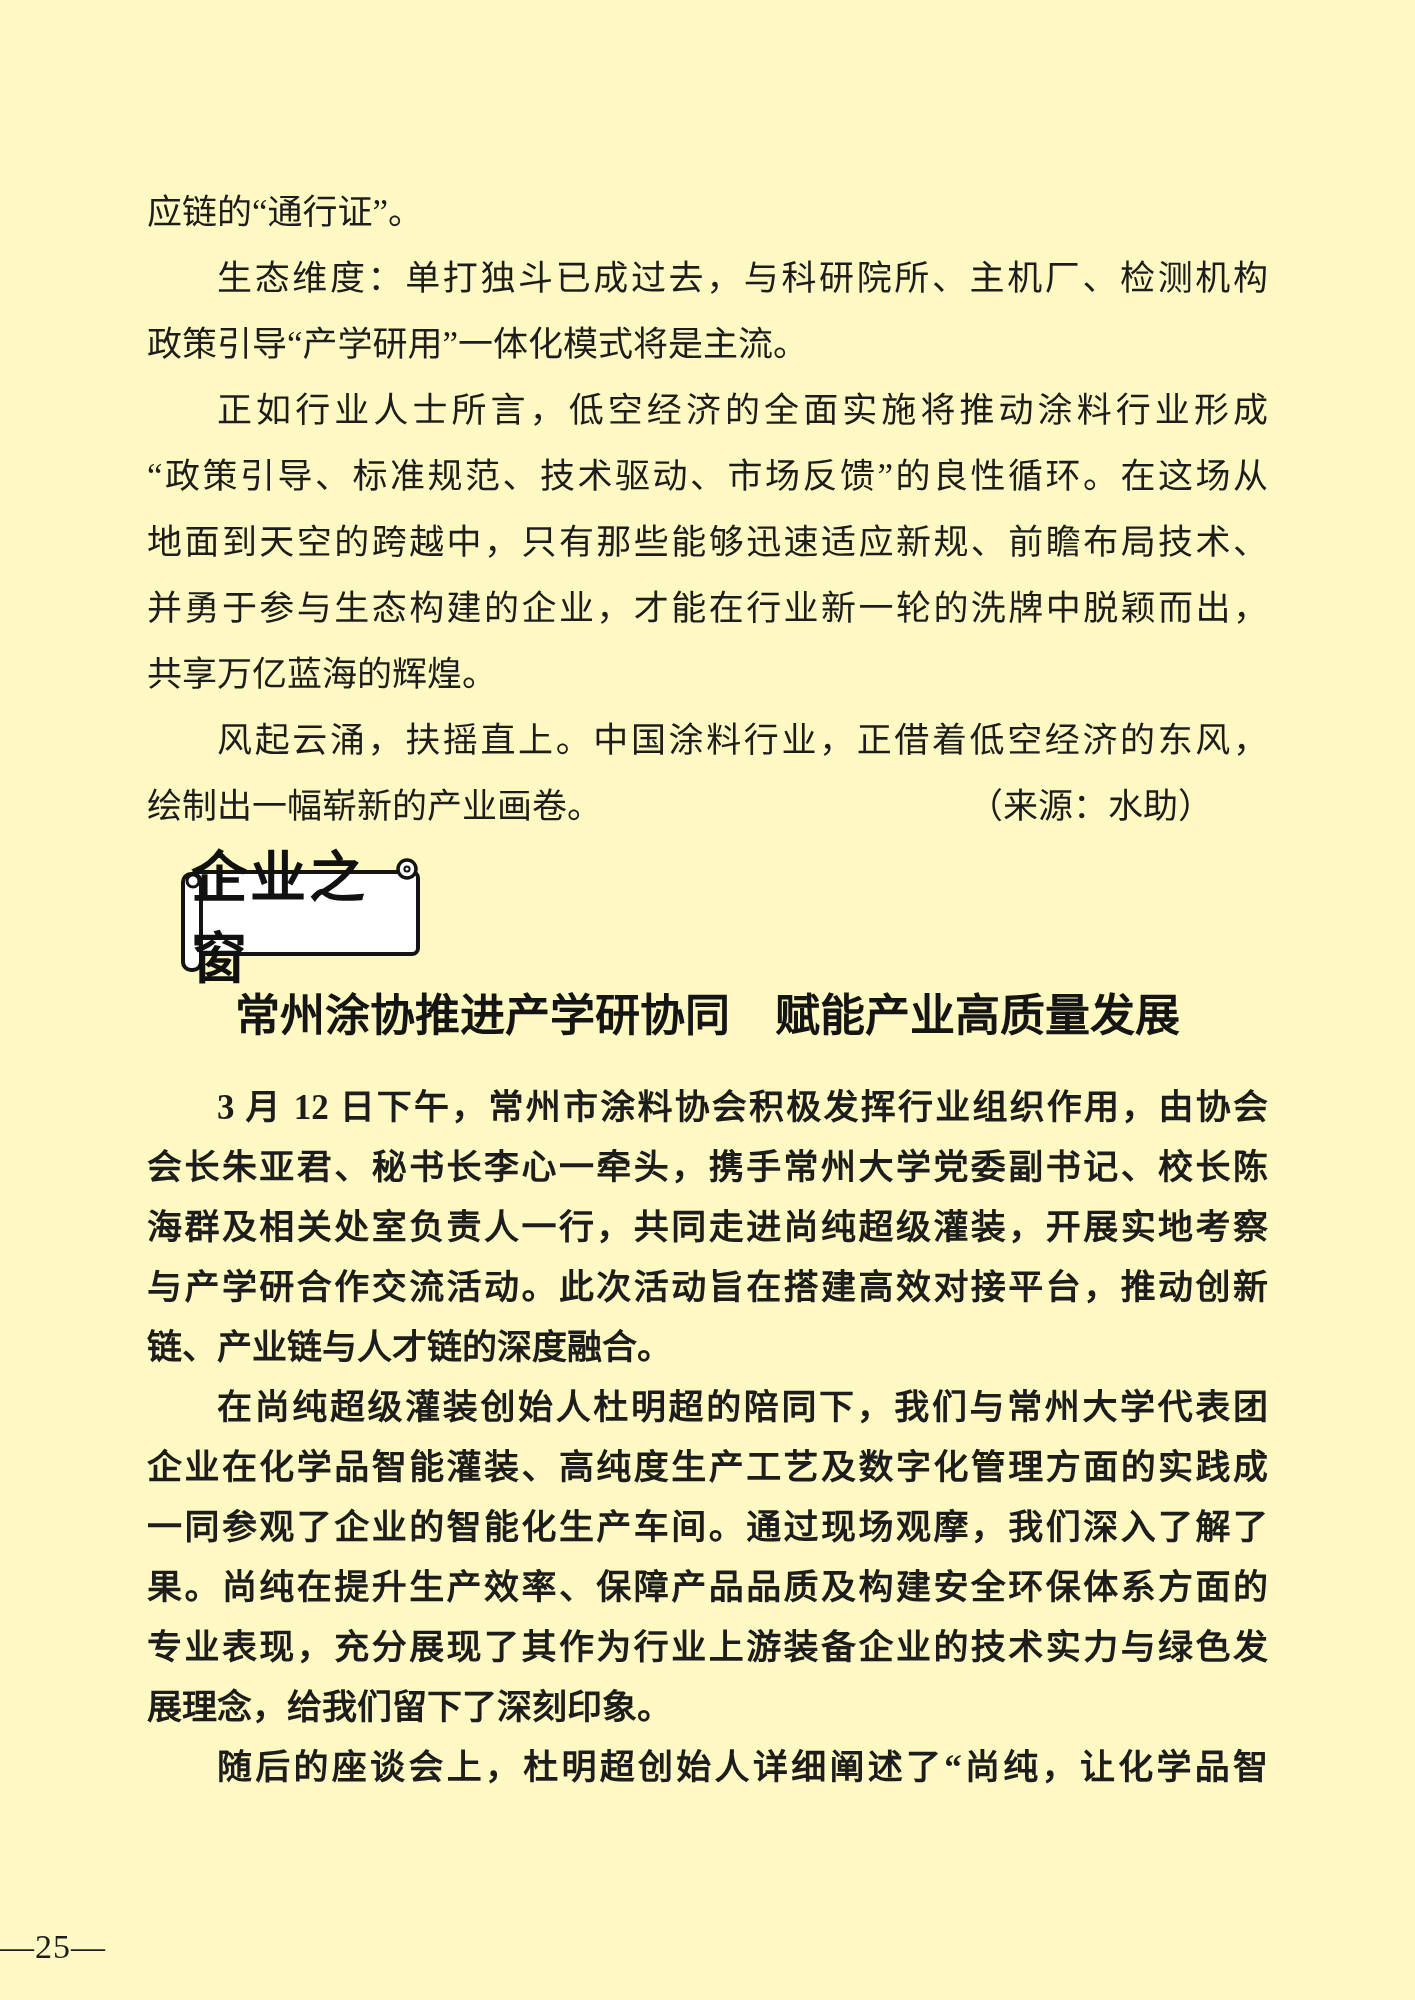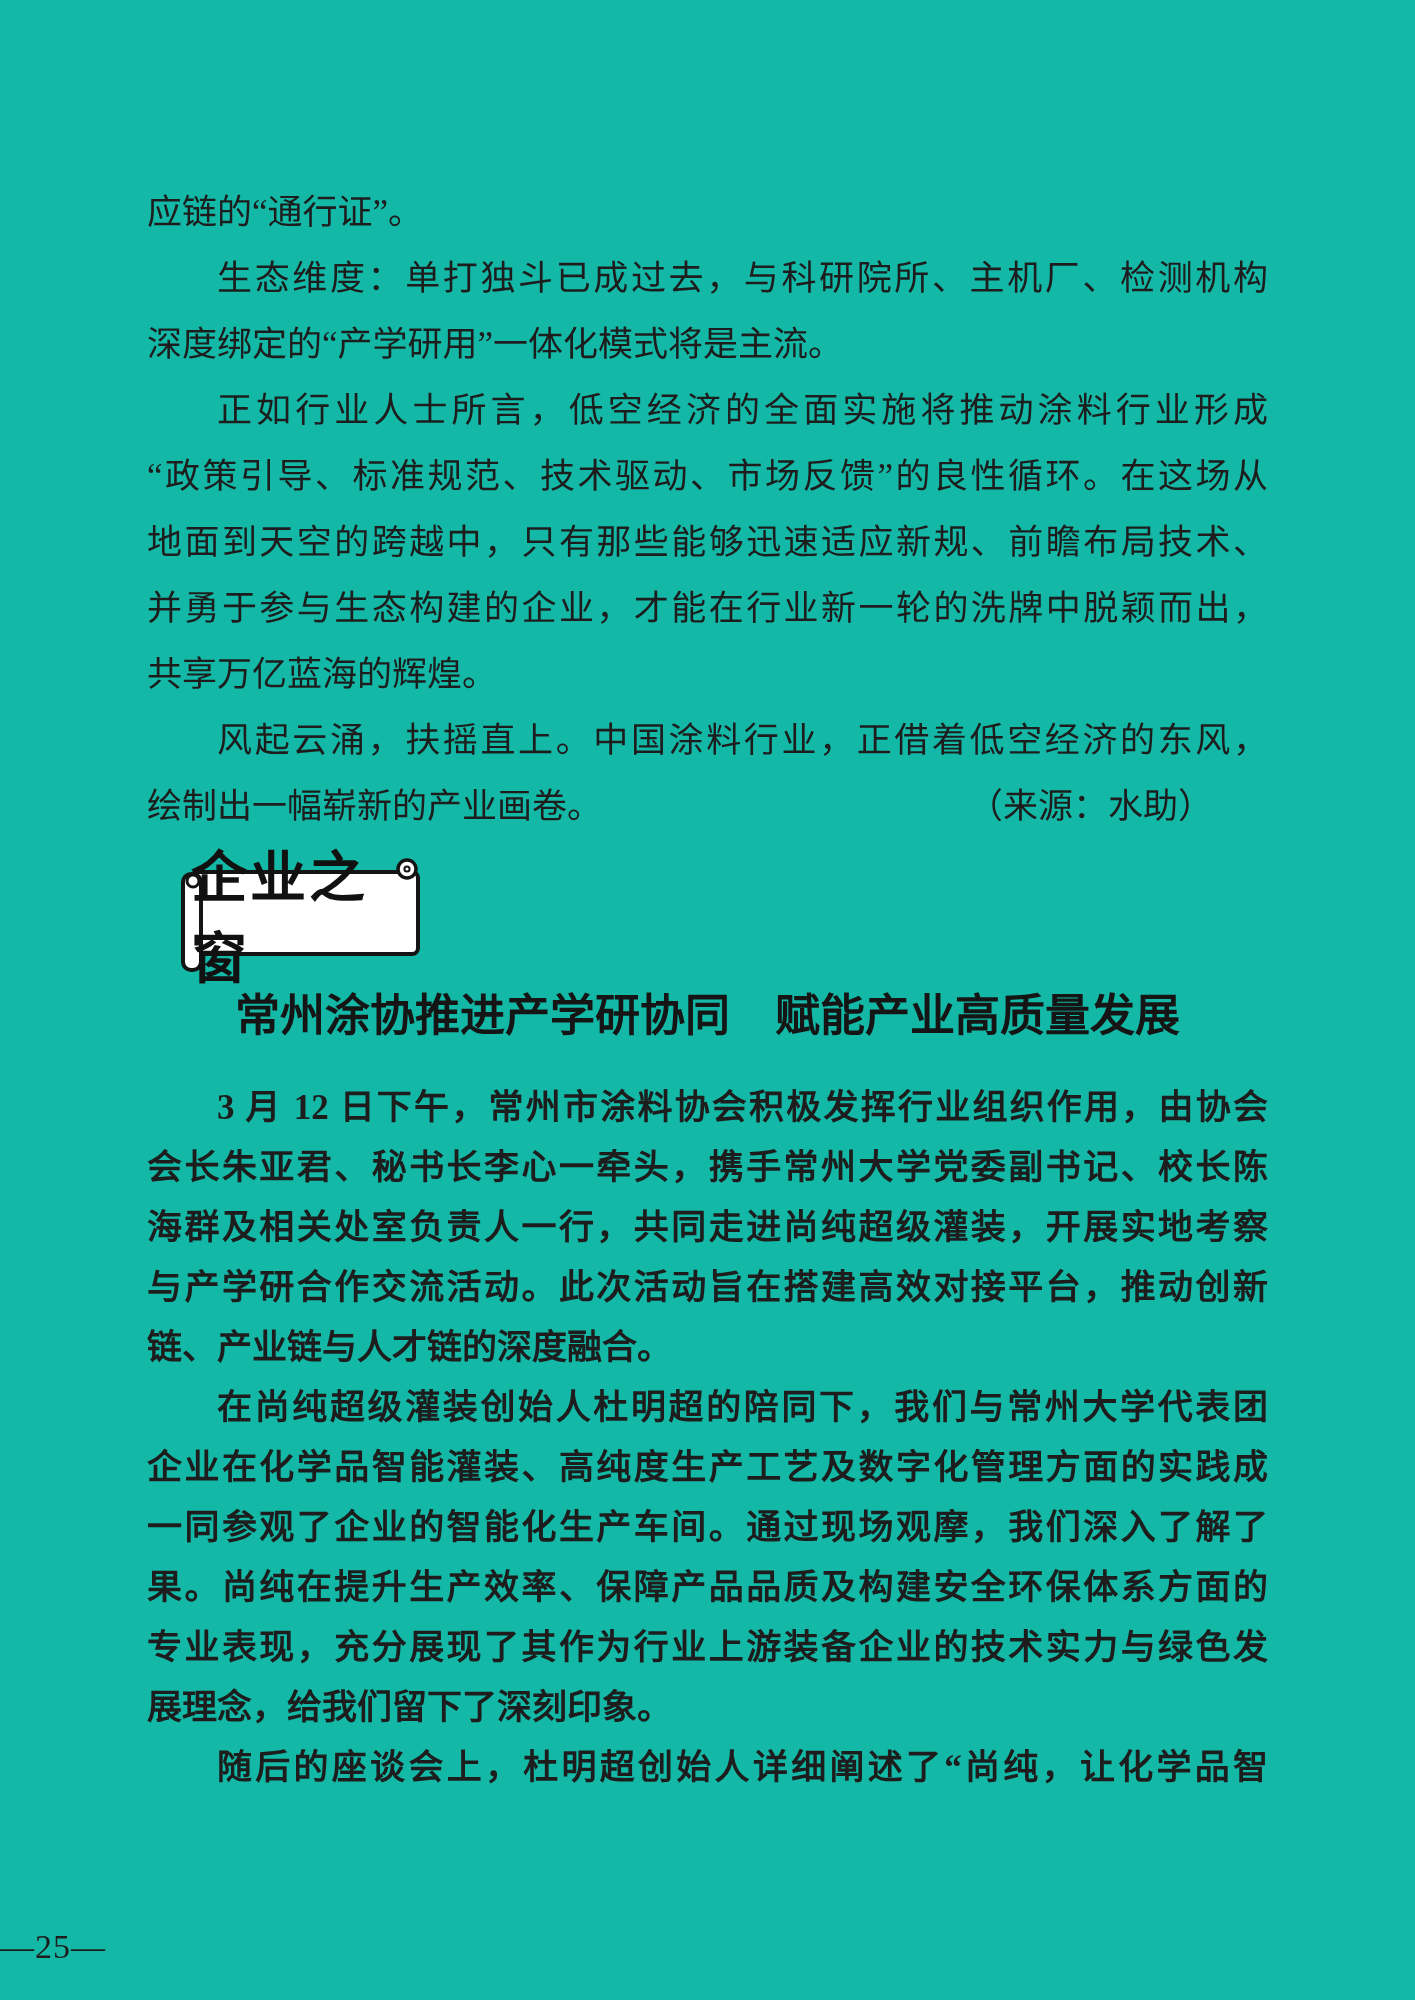--- a/index.html
+++ b/index.html
@@ -3,21 +3,21 @@
 <meta charset="utf-8">
 <style>
   html, body {
     margin: 0; padding: 0;
     background: #ffffff;
     font-family: "Liberation Serif", "DejaVu Serif", serif;
   }
   .page {
     position: relative;
     width: 1415px; height: 2000px;
-    background: #14b8a6;
+    background: #fef9c3;
     color: #1d1d1d;
     overflow: hidden;
   }
   .article {
     position: absolute;
     left: 147px;
     width: 1121px;
     font-size: 35px;
   }
   #article1 { top: 180px; }
@@ -71,21 +71,21 @@
 <body>
 
 <div class="page">
 
   <section class="article" id="article1">
     <div class="para">
       <div class="line">应链的“通行证”。</div>
     </div>
     <div class="para">
       <div class="line j ind">生态维度：单打独斗已成过去，与科研院所、主机厂、检测机构</div>
-      <div class="line">深度绑定的“产学研用”一体化模式将是主流。</div>
+      <div class="line">政策引导“产学研用”一体化模式将是主流。</div>
     </div>
     <div class="para">
       <div class="line j ind">正如行业人士所言，低空经济的全面实施将推动涂料行业形成</div>
       <div class="line j">“政策引导、标准规范、技术驱动、市场反馈”的良性循环。在这场从</div>
       <div class="line j">地面到天空的跨越中，只有那些能够迅速适应新规、前瞻布局技术、</div>
       <div class="line j">并勇于参与生态构建的企业，才能在行业新一轮的洗牌中脱颖而出，</div>
       <div class="line">共享万亿蓝海的辉煌。</div>
     </div>
     <div class="para">
       <div class="line j ind">风起云涌，扶摇直上。中国涂料行业，正借着低空经济的东风，</div>

